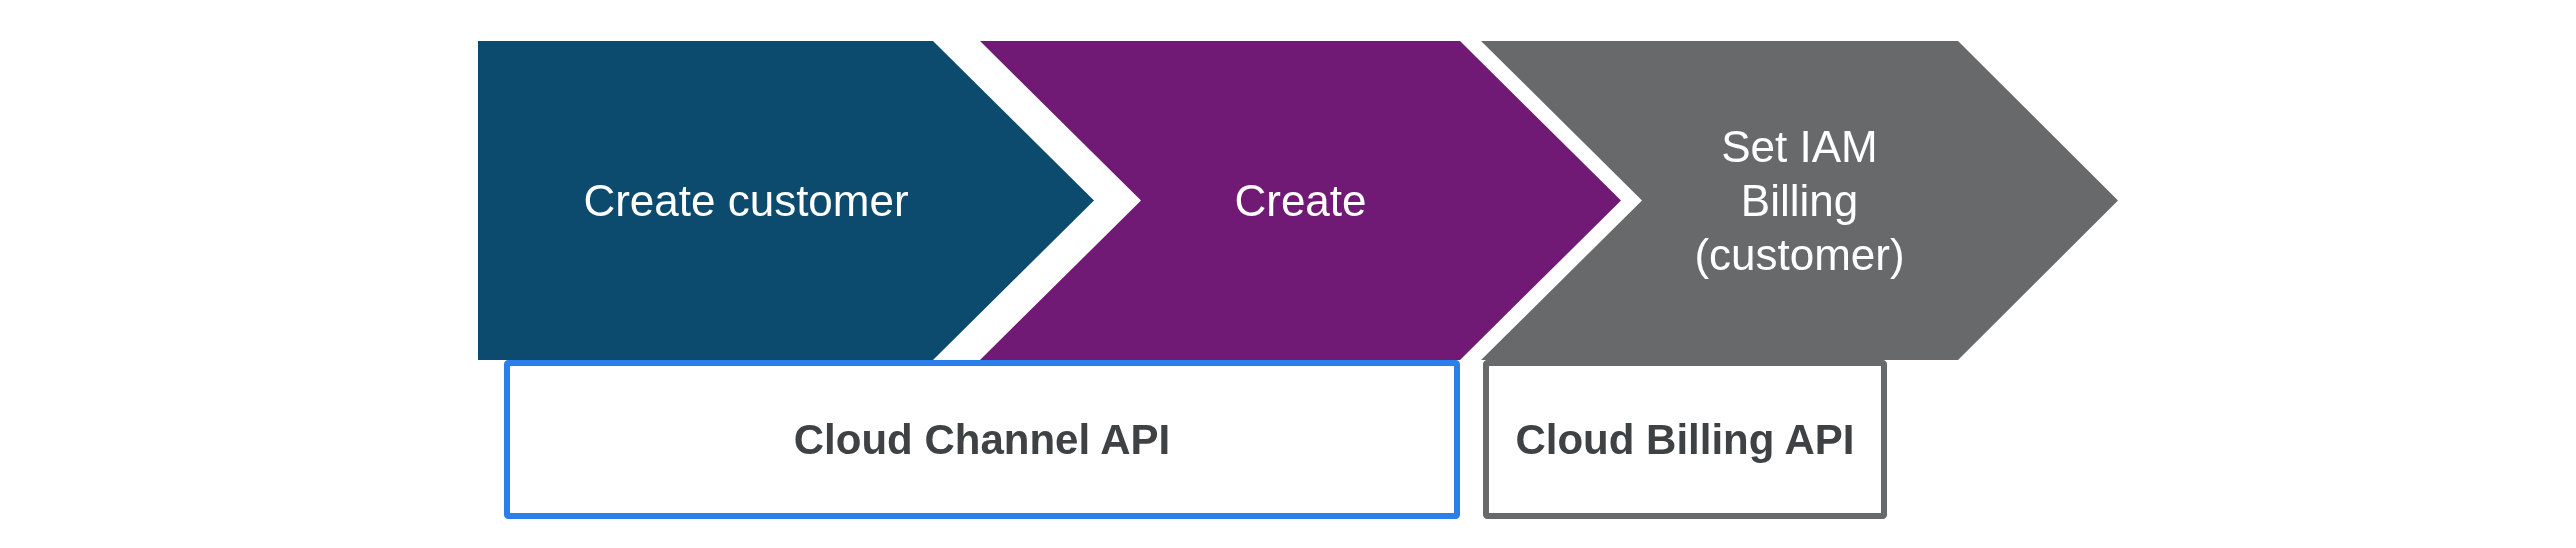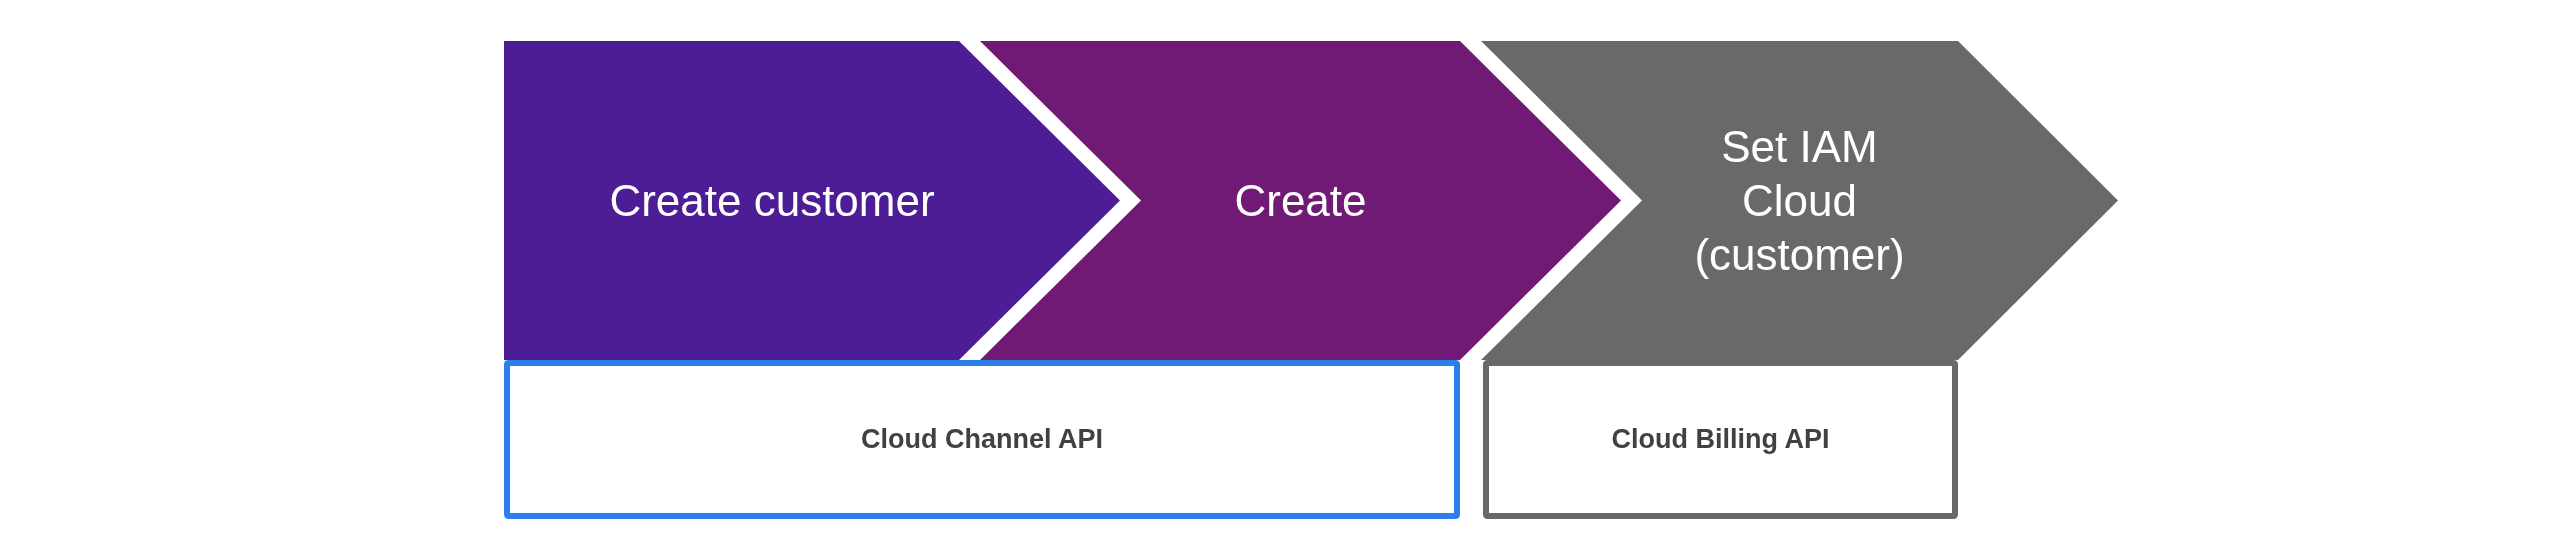--- a/index.html
+++ b/index.html
@@ -29,23 +29,23 @@
     font-size: 44px;
     line-height: 54px;
     font-weight: 400;
     box-sizing: border-box;
     z-index: 2;
   }
   .arrow .label { display: block; }
   .arrow .label span { display: block; }
 
   #arrow-create-customer {
-    left: 504px;
+    left: 478px;
     width: 616px;               
-    background: #4c1d95;
+    background: #0c4a6e;
     clip-path: polygon(0 0, 455px 0, 100% 50%, 455px 100%, 0 100%);
     padding-right: 80px;       
     align-items: center;
   }
   #arrow-create-entitlement {
     left: 980px;
     width: 641px;               
     background: #701a75;
     clip-path: polygon(0 0, 480px 0, 100% 50%, 480px 100%, 0 100%, 161px 50%);
   }
@@ -60,34 +60,34 @@
   .api-box {
     position: absolute;
     top: 360px;
     height: 159px;
     background: #ffffff;
     box-sizing: border-box;
     display: flex;
     align-items: center;
     justify-content: center;
     text-align: center;
-    font-size: 27px;
+    font-size: 42px;
     font-weight: 700;
     color: #3e4245;
     border-radius: 4.2px;
     z-index: 1;
   }
   #box-cloud-channel-api {
     left: 504px;
     width: 956px;              
     border: 6.2px solid #2a7fe9;
   }
   #box-cloud-billing-api {
     left: 1483px;
-    width: 475px;               
+    width: 404px;               
     border: 6.2px solid #67696b;
   }
 </style>
 </head>
 <body>
 
 <div id="canvas">
 
   <div class="api-box" id="box-cloud-channel-api">
     <span>Cloud Channel API</span>
@@ -105,19 +105,19 @@
 
   <div class="arrow" id="arrow-create-entitlement">
     <div class="label">
       <span>Create</span>
     </div>
   </div>
 
   <div class="arrow" id="arrow-set-iam-policy">
     <div class="label">
       <span>Set IAM</span>
-      <span>Cloud</span>
+      <span>Billing</span>
       <span>(customer)</span>
     </div>
   </div>
 
 </div>
 
 
 </body></html>

